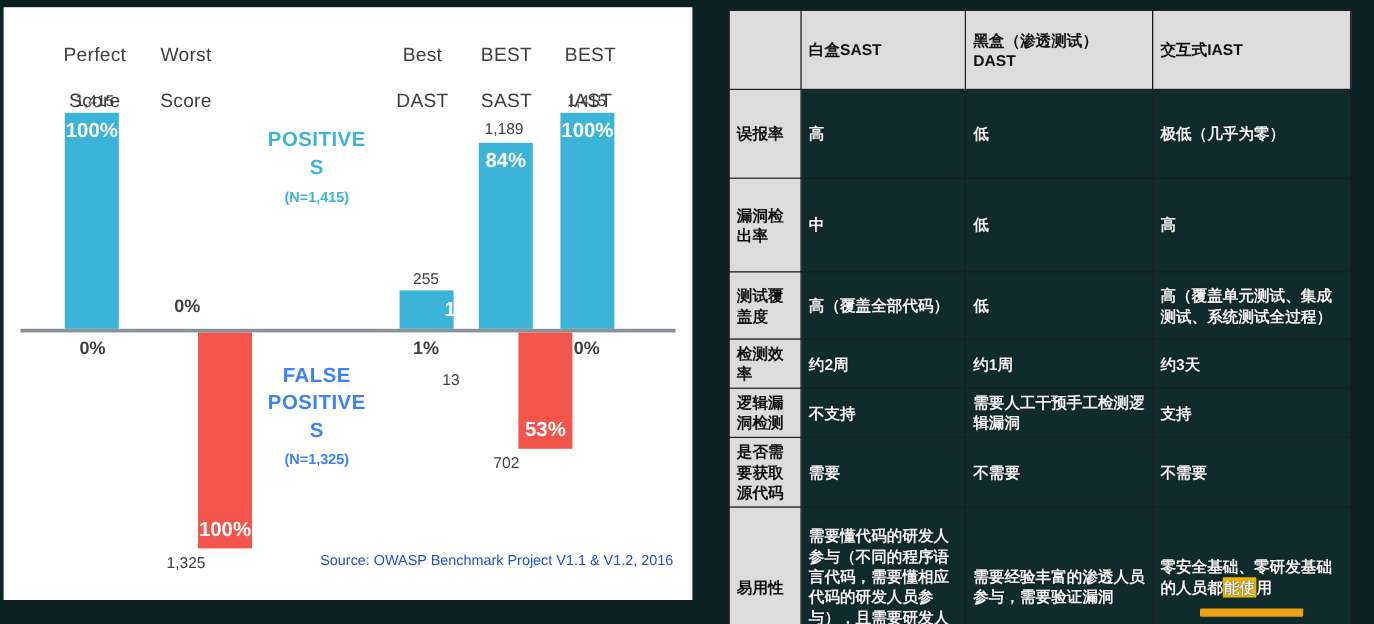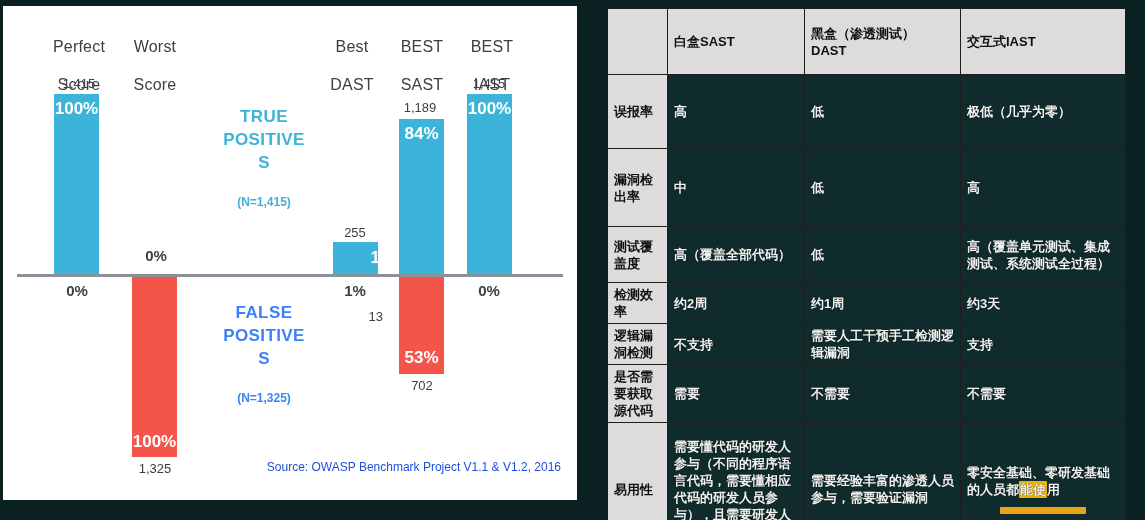--- a/index.html
+++ b/index.html
@@ -24,37 +24,37 @@
     color:#3c4043;font-weight:400;
     letter-spacing:.2px;
     white-space:pre-line;
   }
   .zero-base{
     position:absolute;left:14px;top:268px;width:546px;height:3px;
     background:#8a9199;
   }
   .bar{position:absolute;}
   .bar.pos{background:#3cb3d9;}
-  .bar.neg{background:#f4554a;}
+  .bar.neg{background:#f4554a;margin-left:33px;}
   .bar-inner-lbl{
     position:absolute;width:100%;text-align:center;
     color:#ffffff;font-weight:bold;font-size:17px;
   }
   .lbl{
     position:absolute;text-align:center;color:#3c4043;
     font-size:13px;white-space:nowrap;
   }
   .lbl.big{font-size:15px;font-weight:bold;}
   .annot{
     position:absolute;text-align:center;font-weight:bold;
     font-size:17px;line-height:23px;letter-spacing:.4px;
   }
   .annot.tp{color:#3cb3d9;}
   .annot.fp{color:#3b82f6;}
-  .annot .n{display:block;font-size:12px;font-weight:bold;letter-spacing:0;margin-top:17px;}
+  .annot .n{display:block;font-size:12px;font-weight:bold;letter-spacing:0;margin-top:2px;}
   .source{
     position:absolute;right:16px;bottom:26px;
     font-size:12px;color:#1d4ed8;white-space:nowrap;
   }
 
   
   #table-wrap{
     position:absolute;left:607px;top:8px;width:519px;height:498px;
   }
   table.cmp{
@@ -127,21 +127,20 @@
     </div>
     <div class="lbl big" style="left:46px;top:276px;width:56px;">0%</div>
 
     <div class="lbl big" style="left:125px;top:241px;width:56px;">0%</div>
     <div class="bar neg" style="left:129px;top:271px;width:45px;height:180px;">
       <div class="bar-inner-lbl" style="bottom:5px;">100%</div>
     </div>
     <div class="lbl" style="left:122px;top:455px;width:60px;">1,325</div>
 
     <div class="annot tp" style="left:205px;top:99px;width:112px;">
-      <div>TRUE</div>
       <div>POSITIVE</div>
       <div>S</div>
       <span class="n">(N=1,415)</span>
     </div>
     <div class="annot fp" style="left:205px;top:295px;width:112px;">
       <div>FALSE</div>
       <div>POSITIVE</div>
       <div>S</div>
       <span class="n">(N=1,325)</span>
     </div>

